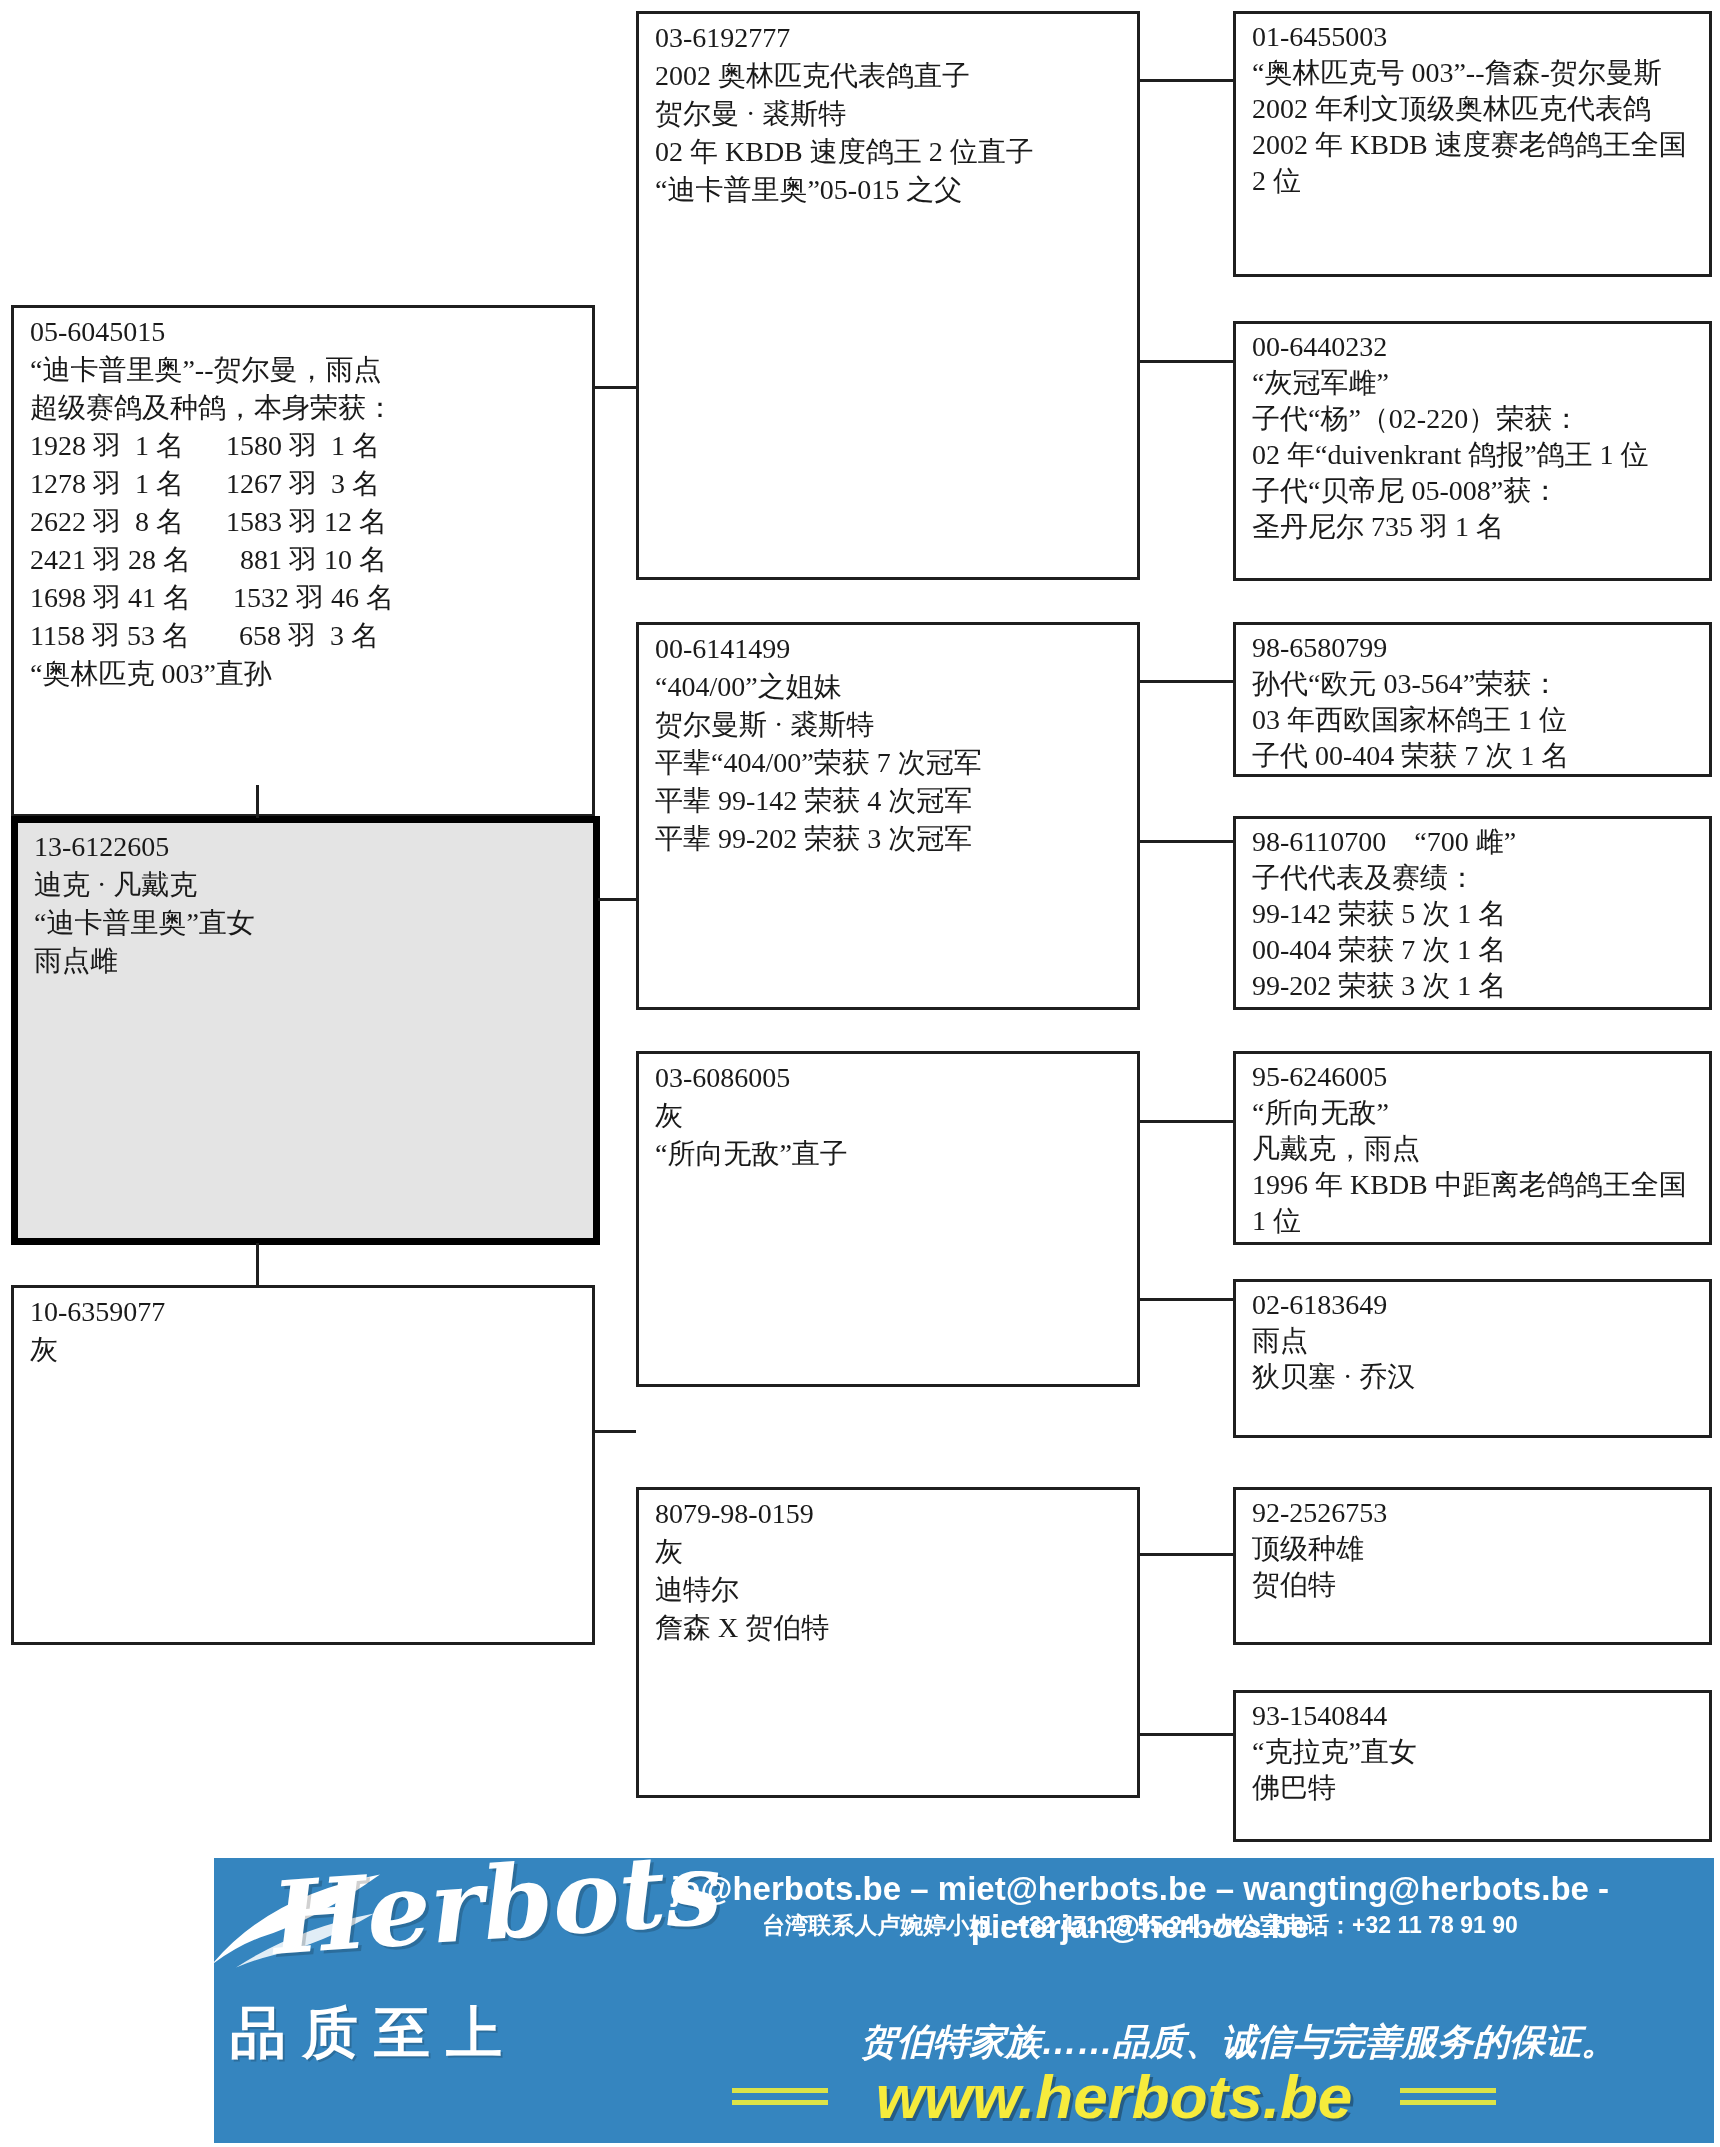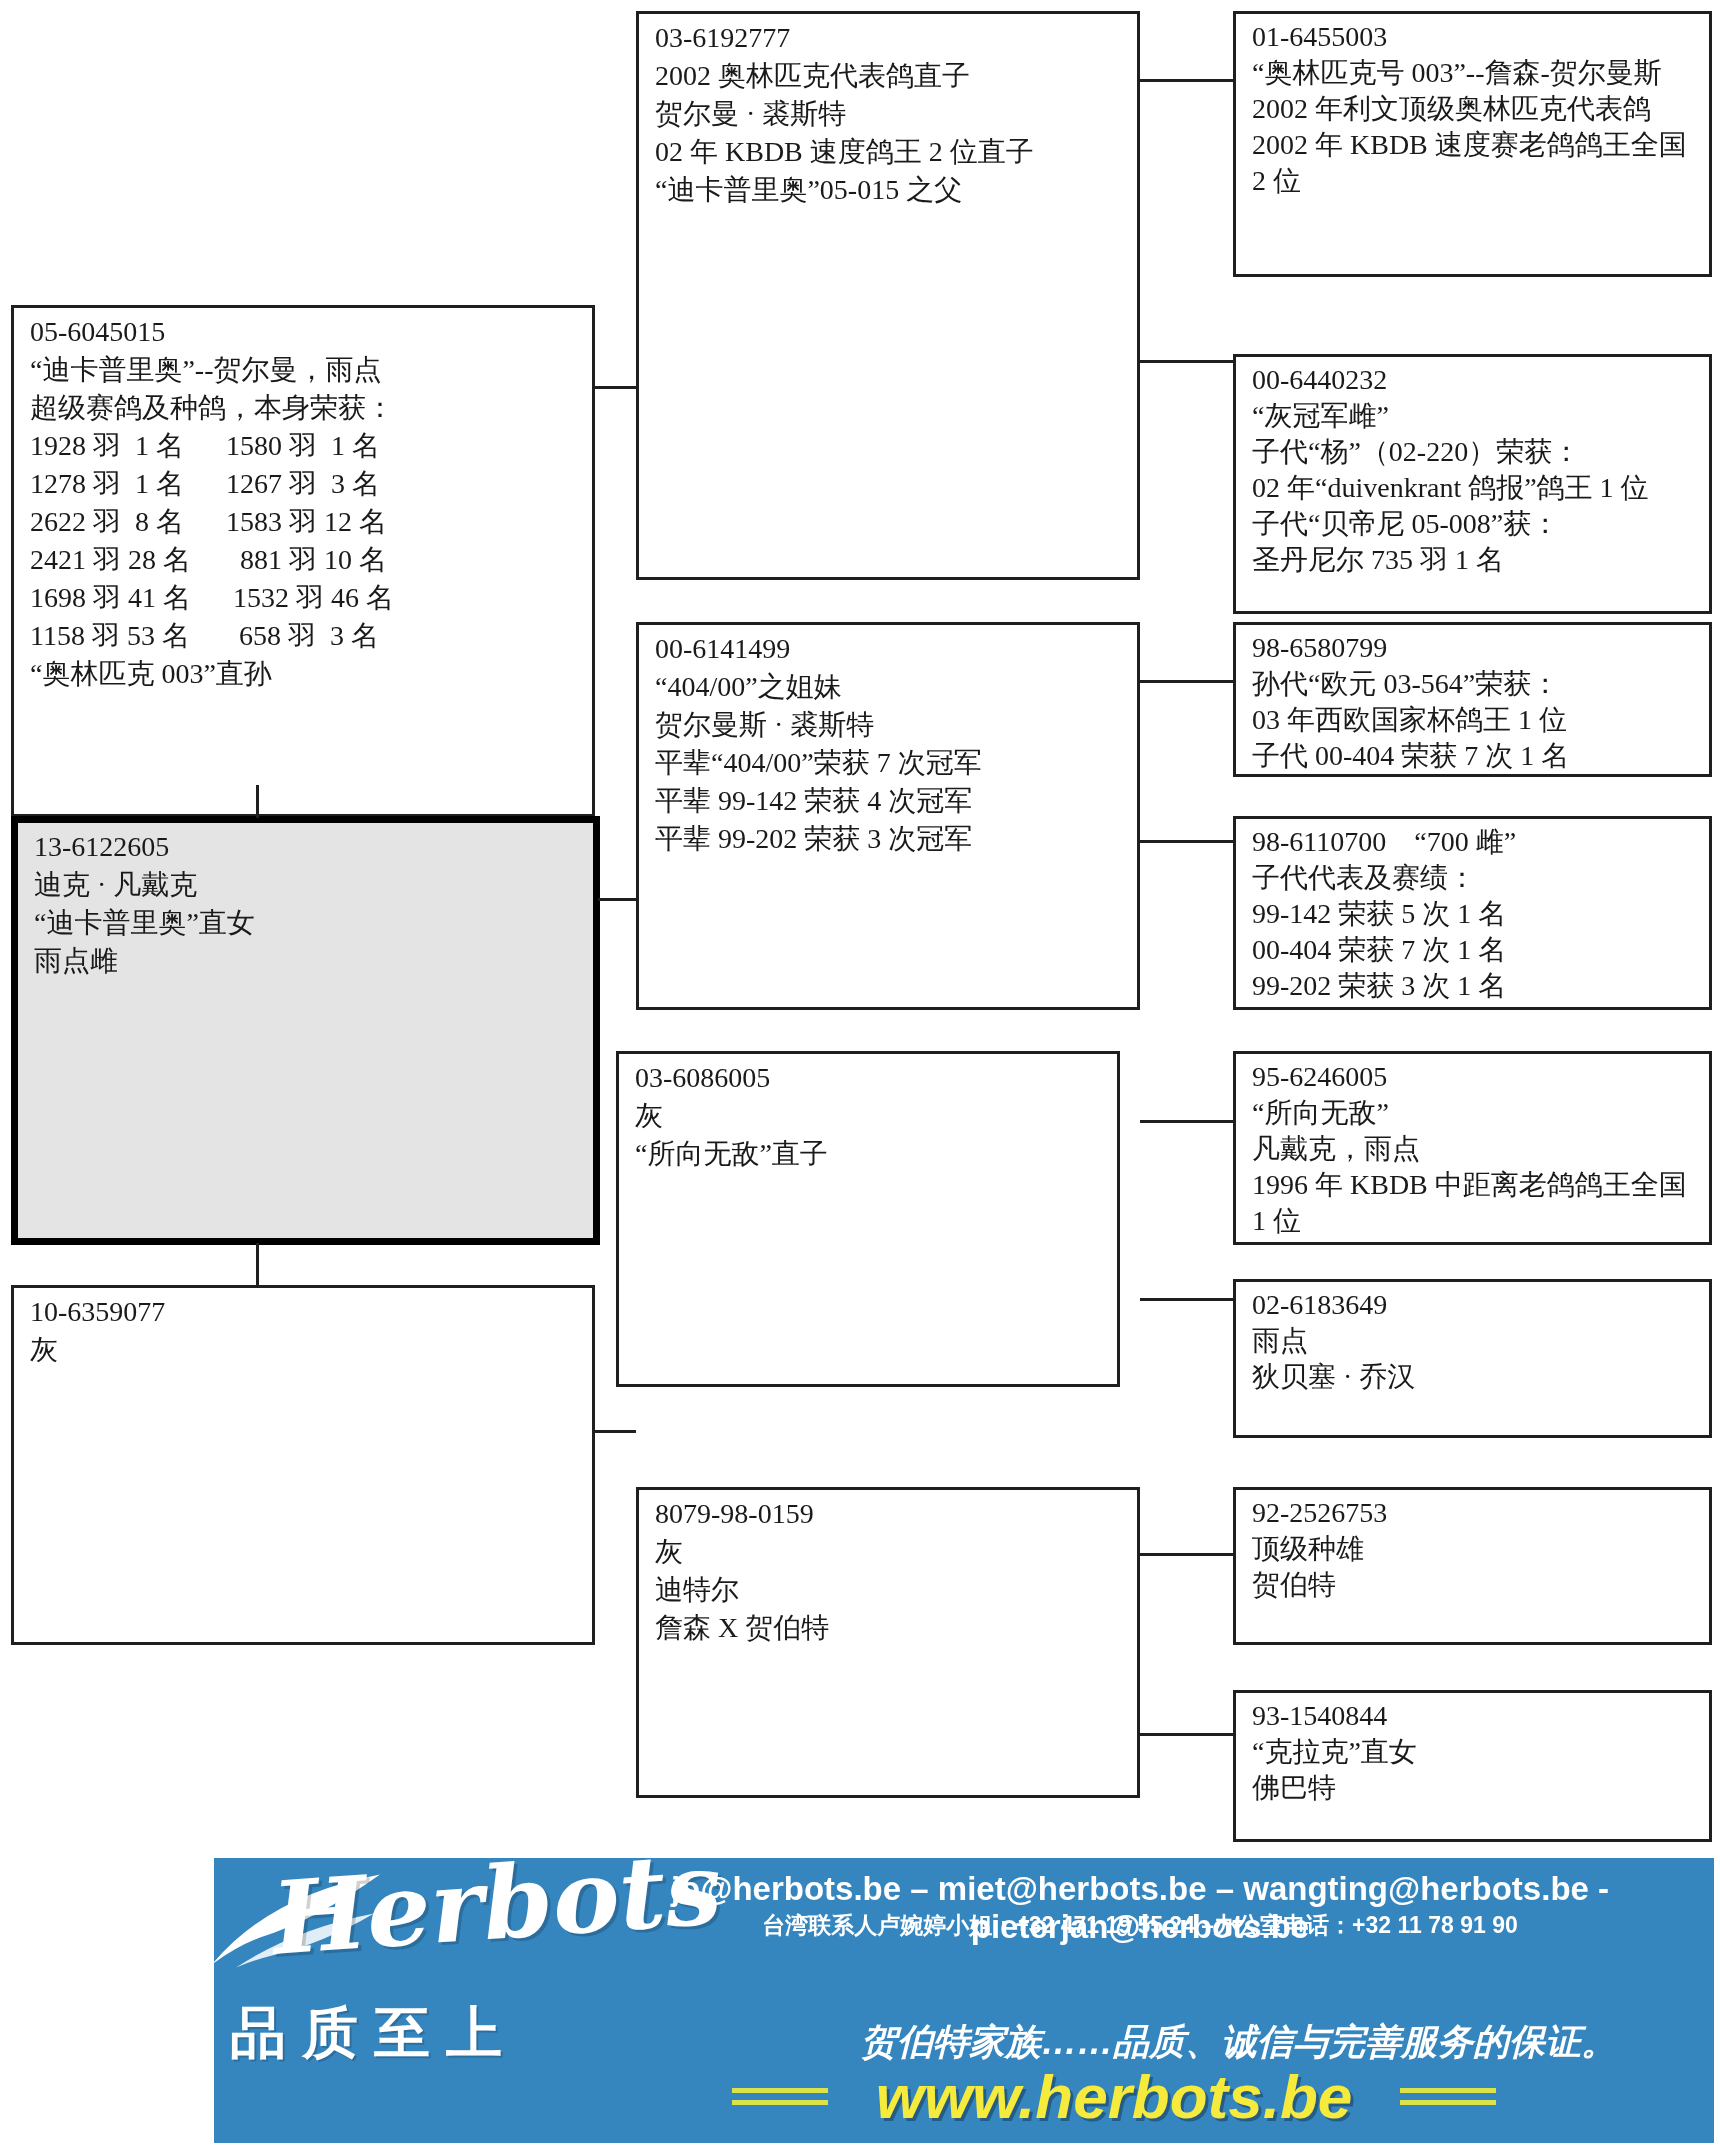--- a/index.html
+++ b/index.html
@@ -95,39 +95,39 @@
       <div class="ln">“迪卡普里奥”05-015 之父</div>
     </div>
   <div class="box" style="left:636px;top:622px;width:504px;height:388px;">
       <div class="ln">00-6141499</div>
       <div class="ln">“404/00”之姐妹</div>
       <div class="ln">贺尔曼斯 · 裘斯特</div>
       <div class="ln">平辈“404/00”荣获 7 次冠军</div>
       <div class="ln">平辈 99-142 荣获 4 次冠军</div>
       <div class="ln">平辈 99-202 荣获 3 次冠军</div>
     </div>
-  <div class="box" style="left:616px;top:1051px;width:504px;height:336px;">
+  <div class="box" style="left:636px;top:1051px;width:504px;height:336px;">
       <div class="ln">03-6086005</div>
       <div class="ln">灰</div>
       <div class="ln">“所向无敌”直子</div>
     </div>
   <div class="box" style="left:636px;top:1487px;width:504px;height:311px;">
       <div class="ln">8079-98-0159</div>
       <div class="ln">灰</div>
       <div class="ln">迪特尔</div>
       <div class="ln">詹森 X 贺伯特</div>
     </div>
 
   <div class="box tight" style="left:1233px;top:11px;width:479px;height:266px;">
       <div class="ln">01-6455003</div>
       <div class="ln">“奥林匹克号 003”--詹森-贺尔曼斯</div>
       <div class="ln">2002 年利文顶级奥林匹克代表鸽</div>
       <div class="ln">2002 年 KBDB 速度赛老鸽鸽王全国 2 位</div>
     </div>
-  <div class="box tight" style="left:1233px;top:321px;width:479px;height:260px;margin-top:33px;">
+  <div class="box tight" style="left:1233px;top:321px;width:479px;height:260px;">
       <div class="ln">00-6440232</div>
       <div class="ln">“灰冠军雌”</div>
       <div class="ln">子代“杨”（02-220）荣获：</div>
       <div class="ln">02 年“duivenkrant 鸽报”鸽王 1 位</div>
       <div class="ln">子代“贝帝尼 05-008”获：</div>
       <div class="ln">圣丹尼尔 735 羽 1 名</div>
     </div>
   <div class="box tight" style="left:1233px;top:622px;width:479px;height:155px;">
       <div class="ln">98-6580799</div>
       <div class="ln">孙代“欧元 03-564”荣获：</div>

